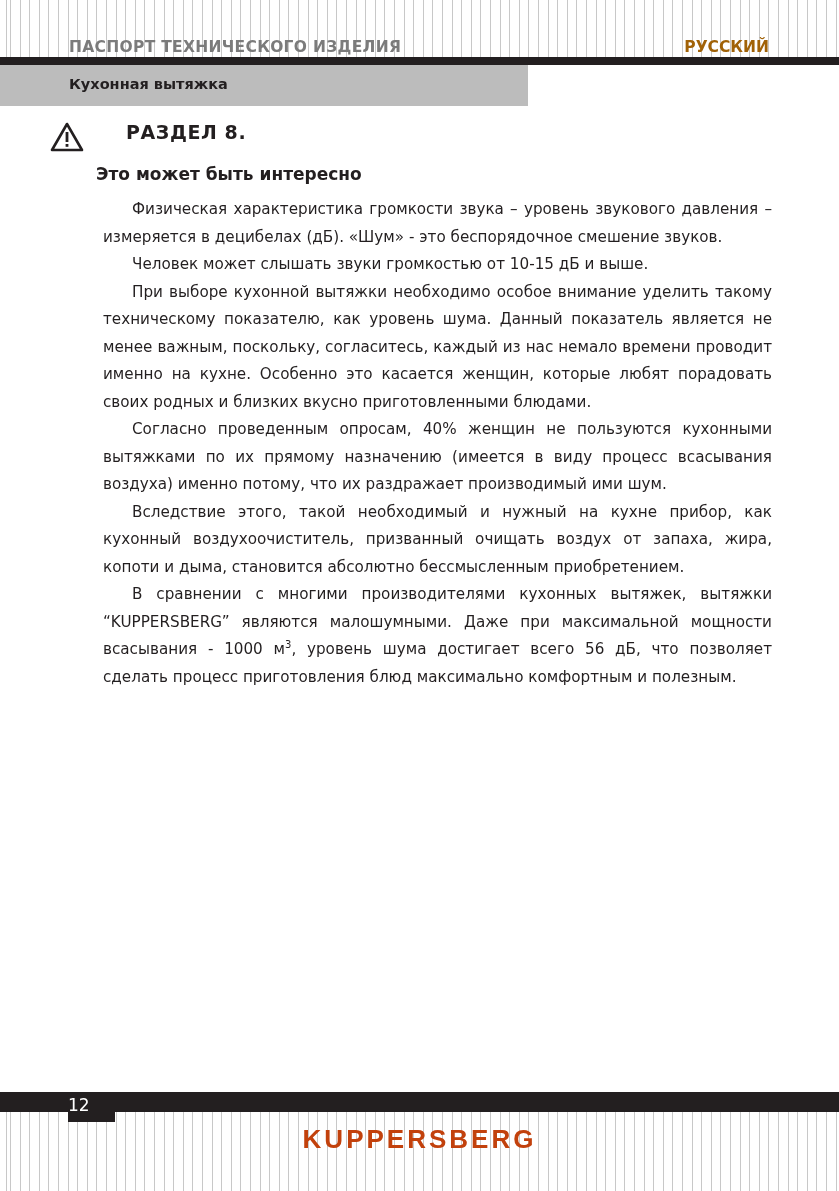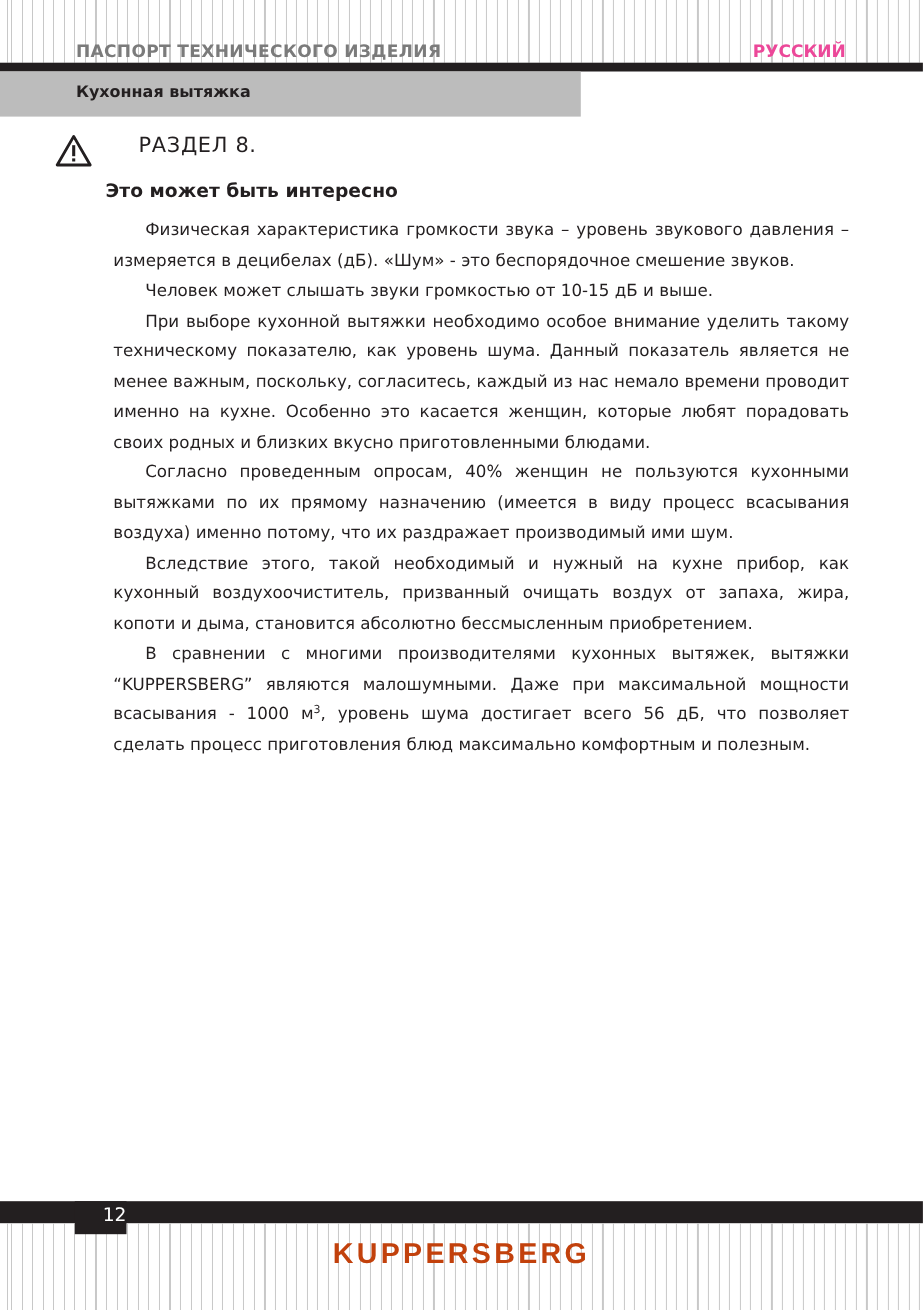--- a/index.html
+++ b/index.html
@@ -17,48 +17,48 @@
   .stripes.top { top: 0; height: 57px; }
   .stripes.bottom { top: 1112px; height: 79px; }
   .header-title {
     position: absolute; top: 38px; left: 69px;
     font-family: "DejaVu Sans", sans-serif; font-weight: bold;
     font-size: 15.5px; letter-spacing: 0.3px; color: #7b7b7b;
     background: transparent; line-height: 18px;
   }
   .header-lang {
     position: absolute; top: 38px; right: 70px;
-    font-weight: bold; font-size: 15.5px; color: #ec4899; line-height: 18px;
+    font-weight: bold; font-size: 15.5px; color: #a16207; line-height: 18px;
   }
   .top-bar { position: absolute; top: 57px; left: 0; width: 839px; height: 8px; background: #231f20; }
   .subheader {
     position: absolute; top: 65px; left: 0; width: 528px; height: 41px; background: #bcbcbc;
   }
   .subheader span {
     position: absolute; left: 69px; top: 11px; font-weight: bold; font-size: 14.5px; color: #231f20;
   }
   .warn-icon { position: absolute; left: 50px; top: 122px; width: 34px; height: 30px; }
   .section-title {
-    position: absolute; left: 126px; top: 121px; font-weight: normal; font-size: 19px; letter-spacing: 0.6px; color: #231f20;
+    position: absolute; left: 126px; top: 121px; font-weight: bold; font-size: 19px; letter-spacing: 0.6px; color: #231f20;
   }
   .section-subtitle {
     position: absolute; left: 96px; top: 164px; font-weight: bold; font-size: 17px; color: #231f20;
   }
   .body-text {
     position: absolute; left: 67px; top: 196px; width: 705px;
     font-family: "DejaVu Sans", sans-serif; font-size: 15.2px; line-height: 27.5px; color: #231f20;
   }
   .body-text p { margin: 0; text-indent: 29px; text-align: justify; }
   .body-text p.last-line-left { text-align-last: left; margin-left: 36px; }
   .body-text p.condensed { font-family: "Liberation Sans", sans-serif; font-size: 16px; letter-spacing: -0.2px; }
   sup { font-size: 10px; line-height: 0; vertical-align: 6px; }
   .bottom-bar { position: absolute; top: 1092px; left: 0; width: 839px; height: 20px; background: #231f20; }
   .page-num {
     position: absolute; top: 1092px; left: 68px; width: 47px; height: 30px; background: #231f20;
-    color: #ffffff; font-size: 17px; text-align: right; line-height: 26px;
+    color: #ffffff; font-size: 17px; text-align: left; line-height: 26px;
   }
   .brand {
     position: absolute; top: 1124px; left: 0; width: 839px; text-align: center;
     font-family: "Liberation Sans", sans-serif; font-weight: bold; font-size: 26px; letter-spacing: 3px; color: #c2410c;
   }
   .brand span { background: transparent; }
 </style>
 </head>
 <body>
 

